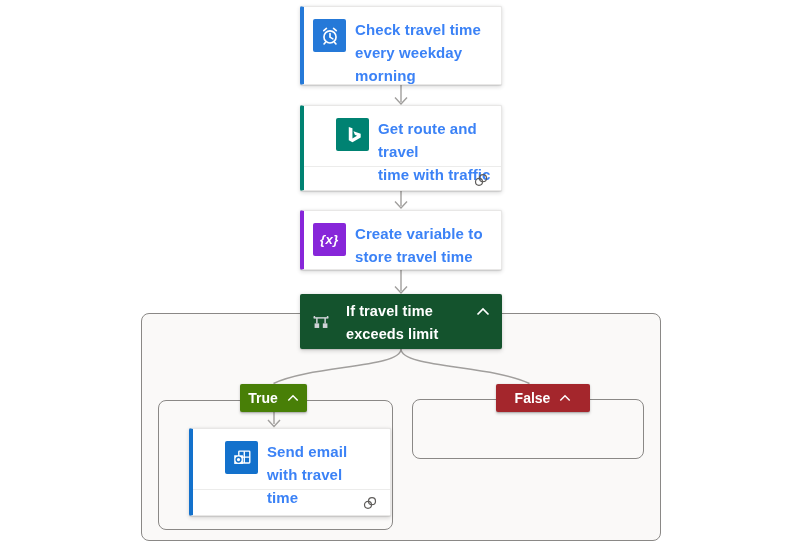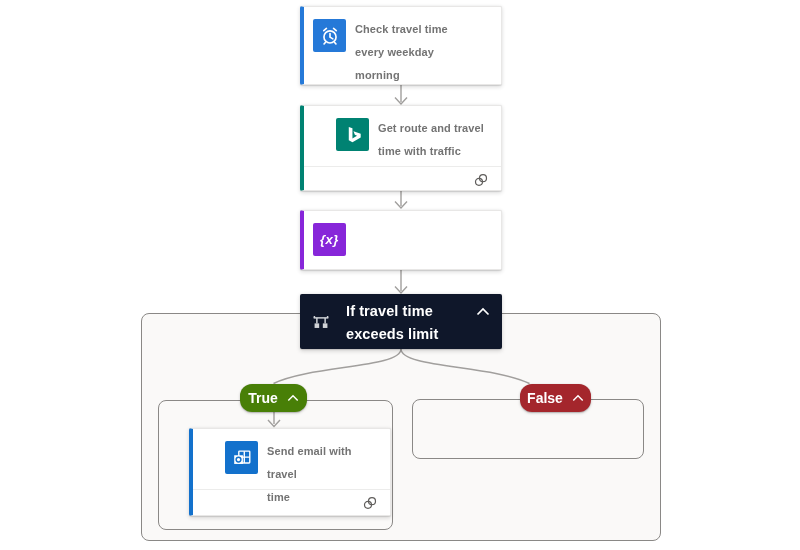--- a/index.html
+++ b/index.html
@@ -20,42 +20,42 @@
         border-left:4px solid #999;border-radius:2px;
         box-shadow:0 0.4px 1px rgba(0,0,0,.11),0 1.8px 4.2px rgba(0,0,0,.14);}
   .card-trigger{left:300px;top:6px;width:202px;height:79px;}
   .card-route{left:300px;top:105px;width:202px;height:86px;}
   .card-variable{left:300px;top:210px;width:202px;height:60px;}
   .card-email{left:173px;top:428px;width:202px;height:88px;margin-left:16px;}
   .card-body{display:flex;align-items:flex-start;padding:8px 10px 0 9px;box-sizing:border-box;}
   .card-route .card-body,.card-email .card-body{height:60px;padding-left:32px;}
   .step-icon{flex:0 0 33px;width:33px;height:33px;border-radius:2px;margin-top:4px;
              display:flex;align-items:center;justify-content:center;}
-  .card-title{margin-left:9px;padding-top:3px;font-size:11px;font-weight:700;color:#737373;
+  .card-title{margin-left:9px;padding-top:3px;font-size:15px;font-weight:700;color:#3b82f6;
               line-height:23px;white-space:pre-line;letter-spacing:.1px;}
   .card-footer{border-top:1px solid #ececeb;height:26px;display:flex;align-items:center;
                justify-content:flex-end;padding-right:13px;}
   .glyph-var{color:#fff;font-size:13px;font-style:italic;font-weight:700;letter-spacing:.5px;}
 
   
   .condition{position:absolute;left:300px;top:294px;width:202px;height:55px;box-sizing:border-box;
              background:#3f464f;border-radius:2px;display:flex;align-items:flex-start;
              padding:0 12px 0 10px;box-shadow:0 0.4px 1px rgba(0,0,0,.12),0 1.8px 4.2px rgba(0,0,0,.16);}
   .cond-icon{margin-top:17px;flex:0 0 22px;}
   .cond-title{margin-left:14px;flex:1;color:#ffffff;font-size:14.5px;font-weight:700;
               line-height:23px;padding-top:6px;white-space:pre-line;letter-spacing:.1px;}
   .cond-chevron{margin-top:13px;cursor:pointer;}
 
   
-  .badge{position:absolute;box-sizing:border-box;height:28px;border-radius:12px;
+  .badge{position:absolute;box-sizing:border-box;height:28px;border-radius:2px;
          display:flex;align-items:center;justify-content:center;gap:9px;
          color:#ffffff;font-size:14px;font-weight:700;
          box-shadow:0 0.4px 1px rgba(0,0,0,.15),0 1.2px 3px rgba(0,0,0,.18);cursor:pointer;}
   .badge-true{left:240px;top:384px;width:67px;background:#487f07;}
-  .badge-false{left:520px;top:384px;width:71px;background:#a4262c;}
+  .badge-false{left:496px;top:384px;width:94px;background:#a4262c;}
 </style>
 </head>
 <body>
 
 <div class="canvas">
 
   <div class="scope scope-outer" style="background-color: rgb(250, 249, 248);"></div>
   <div class="scope scope-true" style="background-color: rgb(250, 249, 248);"></div>
   <div class="scope scope-false" style="background-color: rgb(250, 249, 248);"></div>
 
@@ -111,24 +111,26 @@
         <circle cx="9" cy="5.2" r="3.5"></circle>
       </svg>
     </div>
   </div>
 
   <div class="card card-variable" style="border-left-color: rgb(135, 38, 217);">
     <div class="card-body">
       <div class="step-icon" style="background-color: rgb(135, 38, 217);">
         <span class="glyph-var">{x}</span>
       </div>
+      <div class="card-title">Create variable to
+store travel time</div>
     </div>
   </div>
 
-  <div class="condition" style="background-color: #0f172a;">
+  <div class="condition" style="background-color: #14532d;">
     <svg class="cond-icon" width="22" height="22" viewBox="0 0 24 24">
       <g fill="none" stroke="#d0d3d7" stroke-width="1.6">
         <path d="M4 7.5h16"></path>
         <path d="M4.8 7.5v-2M19.2 7.5v-2"></path>
         <path d="M7.5 7.5v6M16.5 7.5v6"></path>
       </g>
       <rect x="5" y="13.5" width="5" height="5" fill="#d0d3d7"></rect>
       <rect x="14" y="13.5" width="5" height="5" fill="#d0d3d7"></rect>
     </svg>
     <div class="cond-title">If travel time

